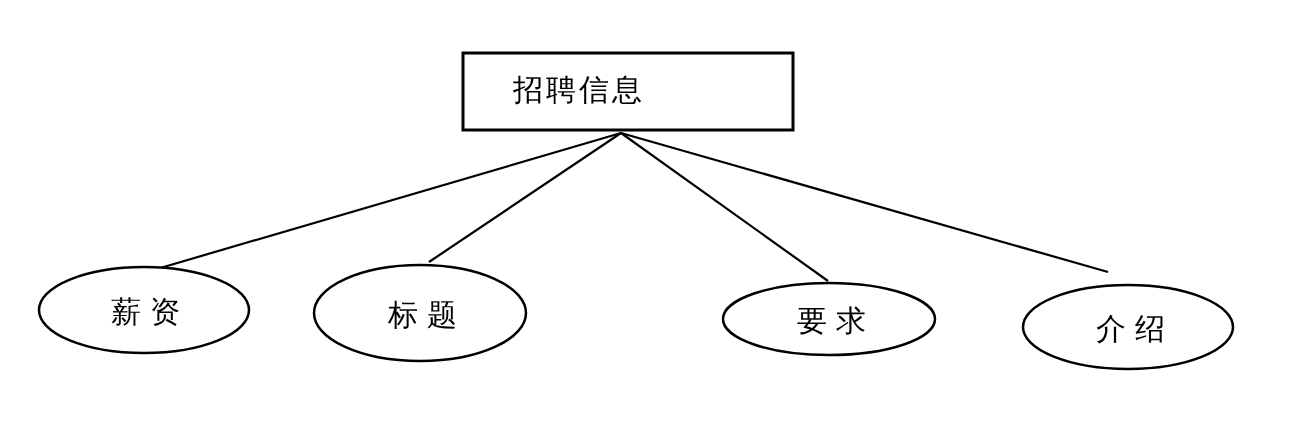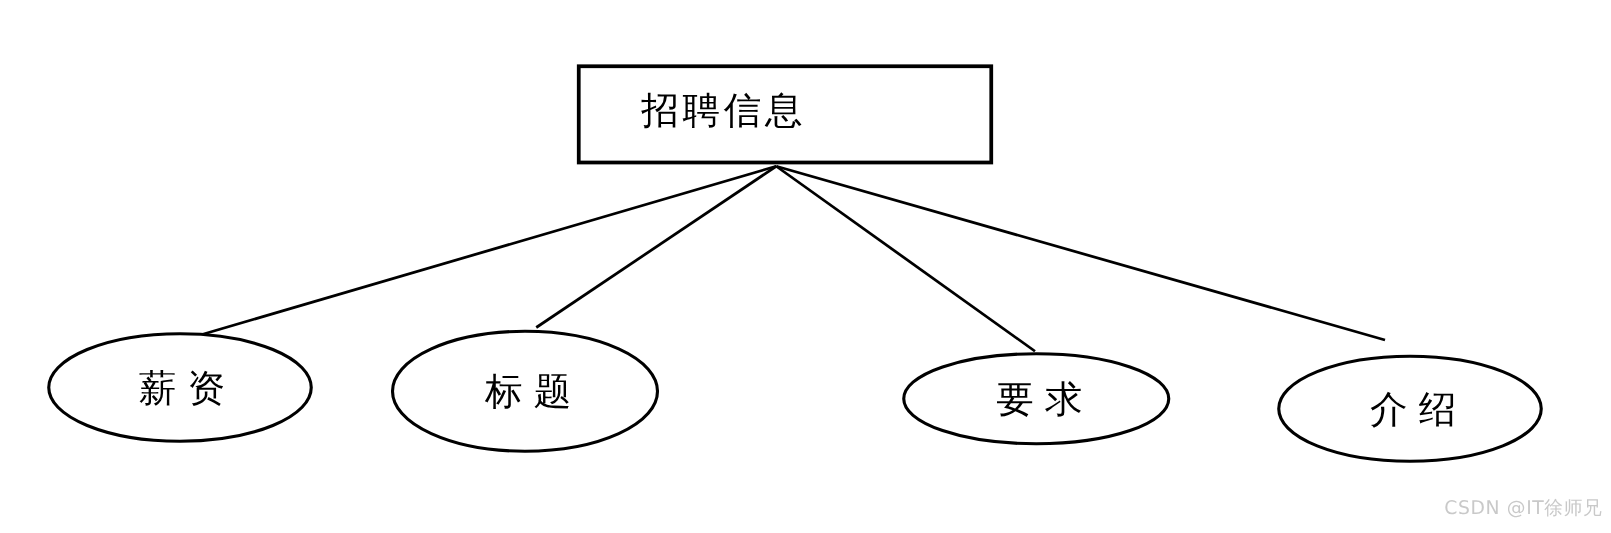--- a/index.html
+++ b/index.html
@@ -65,14 +65,13 @@
     <ellipse cx="420" cy="313" rx="106" ry="48" fill="#ffffff" stroke="#000000" stroke-width="2.5"></ellipse>
     <text x="427" y="314" text-anchor="middle" dominant-baseline="central" class="node-label attr-label">标题</text>
 
     <ellipse cx="829" cy="319" rx="106" ry="36" fill="#ffffff" stroke="#000000" stroke-width="2.5"></ellipse>
     <text x="836" y="320" text-anchor="middle" dominant-baseline="central" class="node-label attr-label">要求</text>
 
     <ellipse cx="1128" cy="327" rx="105" ry="42" fill="#ffffff" stroke="#000000" stroke-width="2.5"></ellipse>
     <text x="1135" y="328" text-anchor="middle" dominant-baseline="central" class="node-label attr-label">介绍</text>
   </svg>
 
-  <div class="watermark">CSDN @IT徐师兄</div>
 </div>
 
 </body></html>

